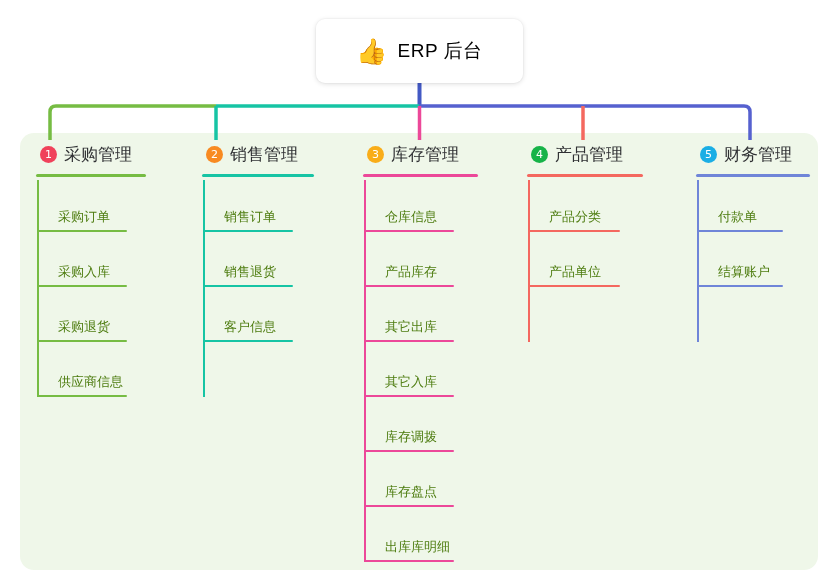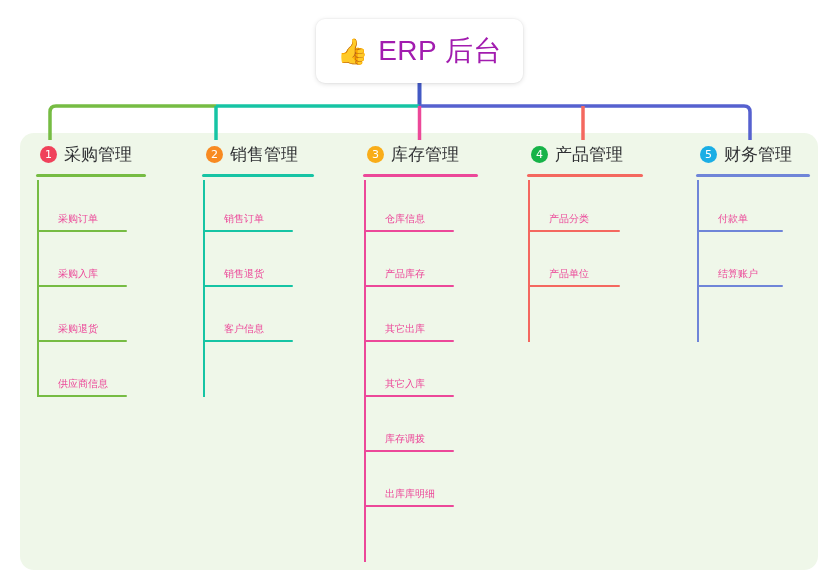--- a/index.html
+++ b/index.html
@@ -27,21 +27,21 @@
     left:316px;top:19px;
     width:207px;height:64px;
     background:#ffffff;
     border-radius:9px;
     box-shadow:0 1px 5px rgba(0,0,0,.13), 0 0 0 1px rgba(0,0,0,.02);
     display:flex;align-items:center;justify-content:center;
     gap:10px;
   }
   .root-emoji{font-size:25px;line-height:1;}
   .root-title{
-    font-size:28px;color:#a21caf;letter-spacing:.5px;white-space:nowrap;
+    font-size:19px;color:#000000;letter-spacing:.5px;white-space:nowrap;
   }
 
   
   svg.wires{position:absolute;left:0;top:0;width:839px;height:588px;}
 
   
   .col{position:absolute;top:141px;}
   .col-head{
     position:relative;
     display:flex;align-items:center;gap:7px;
@@ -64,21 +64,21 @@
   .items{position:relative;margin-top:12px;}
   .spine{
     position:absolute;left:1px;top:0;width:2px;
   }
   .item{
     position:relative;
     height:55px;
   }
   .item-label{
     position:absolute;left:22px;bottom:9px;
-    font-size:10px;color:#ec4899;white-space:nowrap;
+    font-size:13px;color:#4d7c0f;white-space:nowrap;
   }
   .item-rule{
     position:absolute;left:1px;bottom:3px;height:2px;border-radius:1px;
   }
 </style>
 </head>
 <body>
 
 <div id="stage">
 
@@ -170,20 +170,24 @@
           </div>
           <div class="item">
             <span class="item-label">其它入库</span>
             <div class="item-rule" style="width: 90px; background: rgb(236, 72, 153);"></div>
           </div>
           <div class="item">
             <span class="item-label">库存调拨</span>
             <div class="item-rule" style="width: 90px; background: rgb(236, 72, 153);"></div>
           </div>
           <div class="item">
+            <span class="item-label">库存盘点</span>
+            <div class="item-rule" style="width: 90px; background: rgb(236, 72, 153);"></div>
+          </div>
+          <div class="item">
             <span class="item-label">出库库明细</span>
             <div class="item-rule" style="width: 90px; background: rgb(236, 72, 153);"></div>
           </div>
         </div>
       </div>
       <div class="col" style="left: 527px;">
         <div class="col-head">
           <span class="badge" style="background: rgb(23, 179, 72);">4</span>
           <span class="head-label">产品管理</span>
           <div class="head-rule" style="width: 116px; background: rgb(244, 104, 95);"></div>

